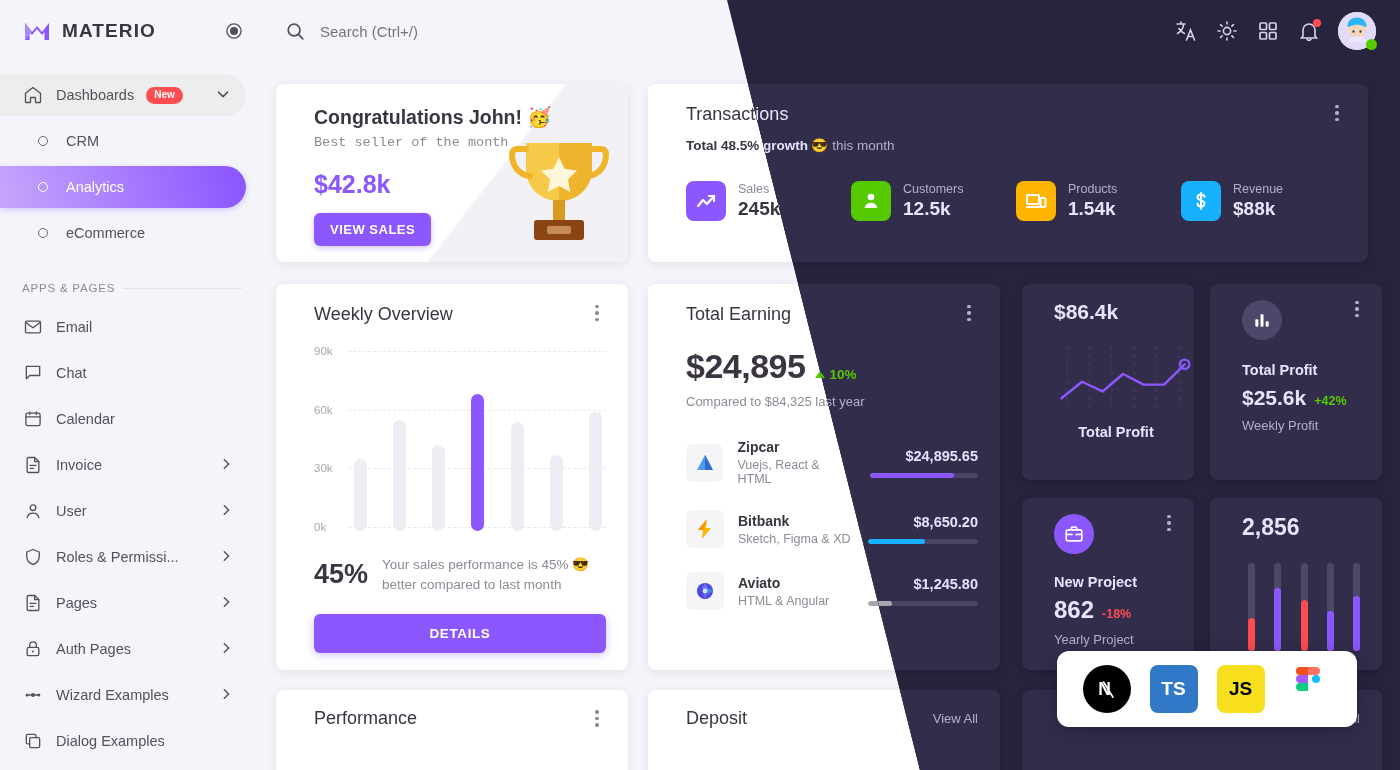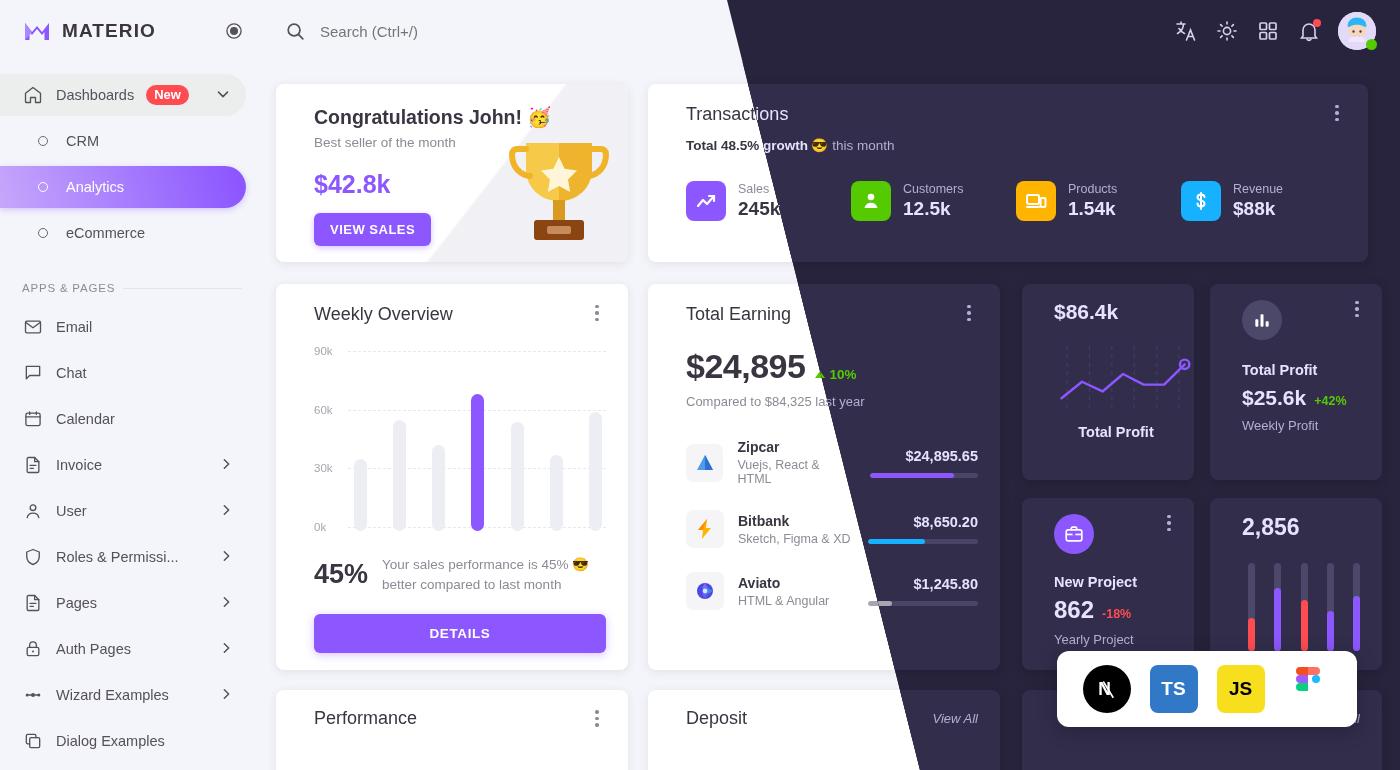--- a/index.html
+++ b/index.html
@@ -40,21 +40,21 @@
     font-size: 14.5px; color: #54505c; cursor: pointer;
   }
   .nav-item .ic { width: 22px; height: 22px; flex: 0 0 22px; display: flex; align-items: center; justify-content: center; }
   .nav-item.active-group { background: #eceded; }
   .nav-item.active {
     background: linear-gradient(72deg, #c6a7fb 0%, #8c57ff 95%);
     color: #fff; box-shadow: 0 2px 6px rgba(140,87,255,.30);
   }
   .nav-item.active .dot-ring { border-color: #fff; }
   .badge-new {
-    background: #ff4c51; color: #fff; font-size: 13px; font-weight: 700;
+    background: #ff4c51; color: #fff; font-size: 10px; font-weight: 700;
     border-radius: 11px; padding: 3px 8px 4px; line-height: 1;
   }
   .chev-down { margin-left: auto; margin-right: 14px; }
   .chev-right { margin-left: auto; margin-right: 12px; }
   .dot-ring { width: 10px; height: 10px; border: 1.6px solid #6d6777; border-radius: 50%; }
   .sub-item { padding-left: 32px; }
   .sec-head {
     display:flex; align-items:center; gap:8px;
     font-size: 11.5px; letter-spacing: .8px; color: #8d8a95;
     padding: 24px 18px 8px 22px; text-transform: uppercase;
@@ -98,21 +98,21 @@
   #card-deposit    { left: 388px; top: 628px; width: 352px; height: 160px; }
   #card-withdraw   { left: 762px; top: 628px; width: 360px; height: 160px; }
 
   .card-title { font-size: 18px; font-weight: 500; color: #3a3541; }
   .dots-v { width: 18px; height: 18px; display:flex; flex-direction:column; align-items:center; justify-content:center; gap:3px; cursor:pointer; }
   .dots-v i { width: 3.4px; height: 3.4px; border-radius: 50%; background: #8d8a95; display:block; }
 
   
   .congrats-inner { padding: 22px 22px 0 22px; position: relative; height: 100%; }
   .congrats-h { font-size: 19.5px; font-weight: 700; color:#3a3541; }
-  .congrats-sub { font-size: 13.5px; color:#8d8a95; margin-top: 6px; }
+  .congrats-sub { font-size: 13.5px; color:#8d8a95; margin-top: 6px; font-family: Liberation Mono, monospace; }
   .congrats-amt { font-size: 25px; font-weight: 600; color:#8c57ff; margin-top: 20px; }
   .btn-primary {
     display:inline-block; margin-top: 14px; background:#8c57ff; color:#fff;
     font-size: 13px; font-weight: 600; letter-spacing: .5px;
     padding: 9px 16px; border-radius: 6px; cursor:pointer;
     box-shadow: 0 2px 6px rgba(140,87,255,.35);
   }
   .trophy { position:absolute; right: 14px; bottom: 6px; width: 110px; height: 125px; }
   .congrats-shade {
     position:absolute; right:0; top:0; width: 210px; height:100%;
@@ -169,21 +169,21 @@
   .sm-inner { padding: 16px 16px; height:100%; display:flex; flex-direction:column; }
   .sm-big { font-size: 21px; font-weight: 600; }
   .sm-cap { font-size: 14.5px; font-weight: 700; }
   .sm-sub { font-size: 13px; }
   .circle-ic { width: 40px; height: 40px; border-radius:50%; display:flex; align-items:center; justify-content:center; }
   .pct-pos { color:#56ca00; font-size: 12.5px; font-weight:600; }
   .pct-neg { color:#ff4c51; font-size: 12.5px; font-weight:600; }
 
   
   .bt-inner { padding: 18px 22px; display:flex; align-items:center; justify-content:space-between; }
-  .viewall { font-size: 13px; cursor:pointer;font-style:italic; }
+  .viewall { font-size: 13px; cursor:pointer; }
 
   
   .layer-dark .sidebar { background: #312d4b; }
   .layer-dark .brand-name { color: #e7e3fc; }
   .layer-dark .nav-item { color: #d8d4ef; }
   .layer-dark .nav-item.active-group { background: #3a3557; }
   .layer-dark .sec-head { color:#a6a2c2; }
   .layer-dark .sec-head .ln { background:#4a4563; }
   .layer-dark .dot-ring { border-color:#b8b4d2; }
   .layer-dark { background: #28243d; }

